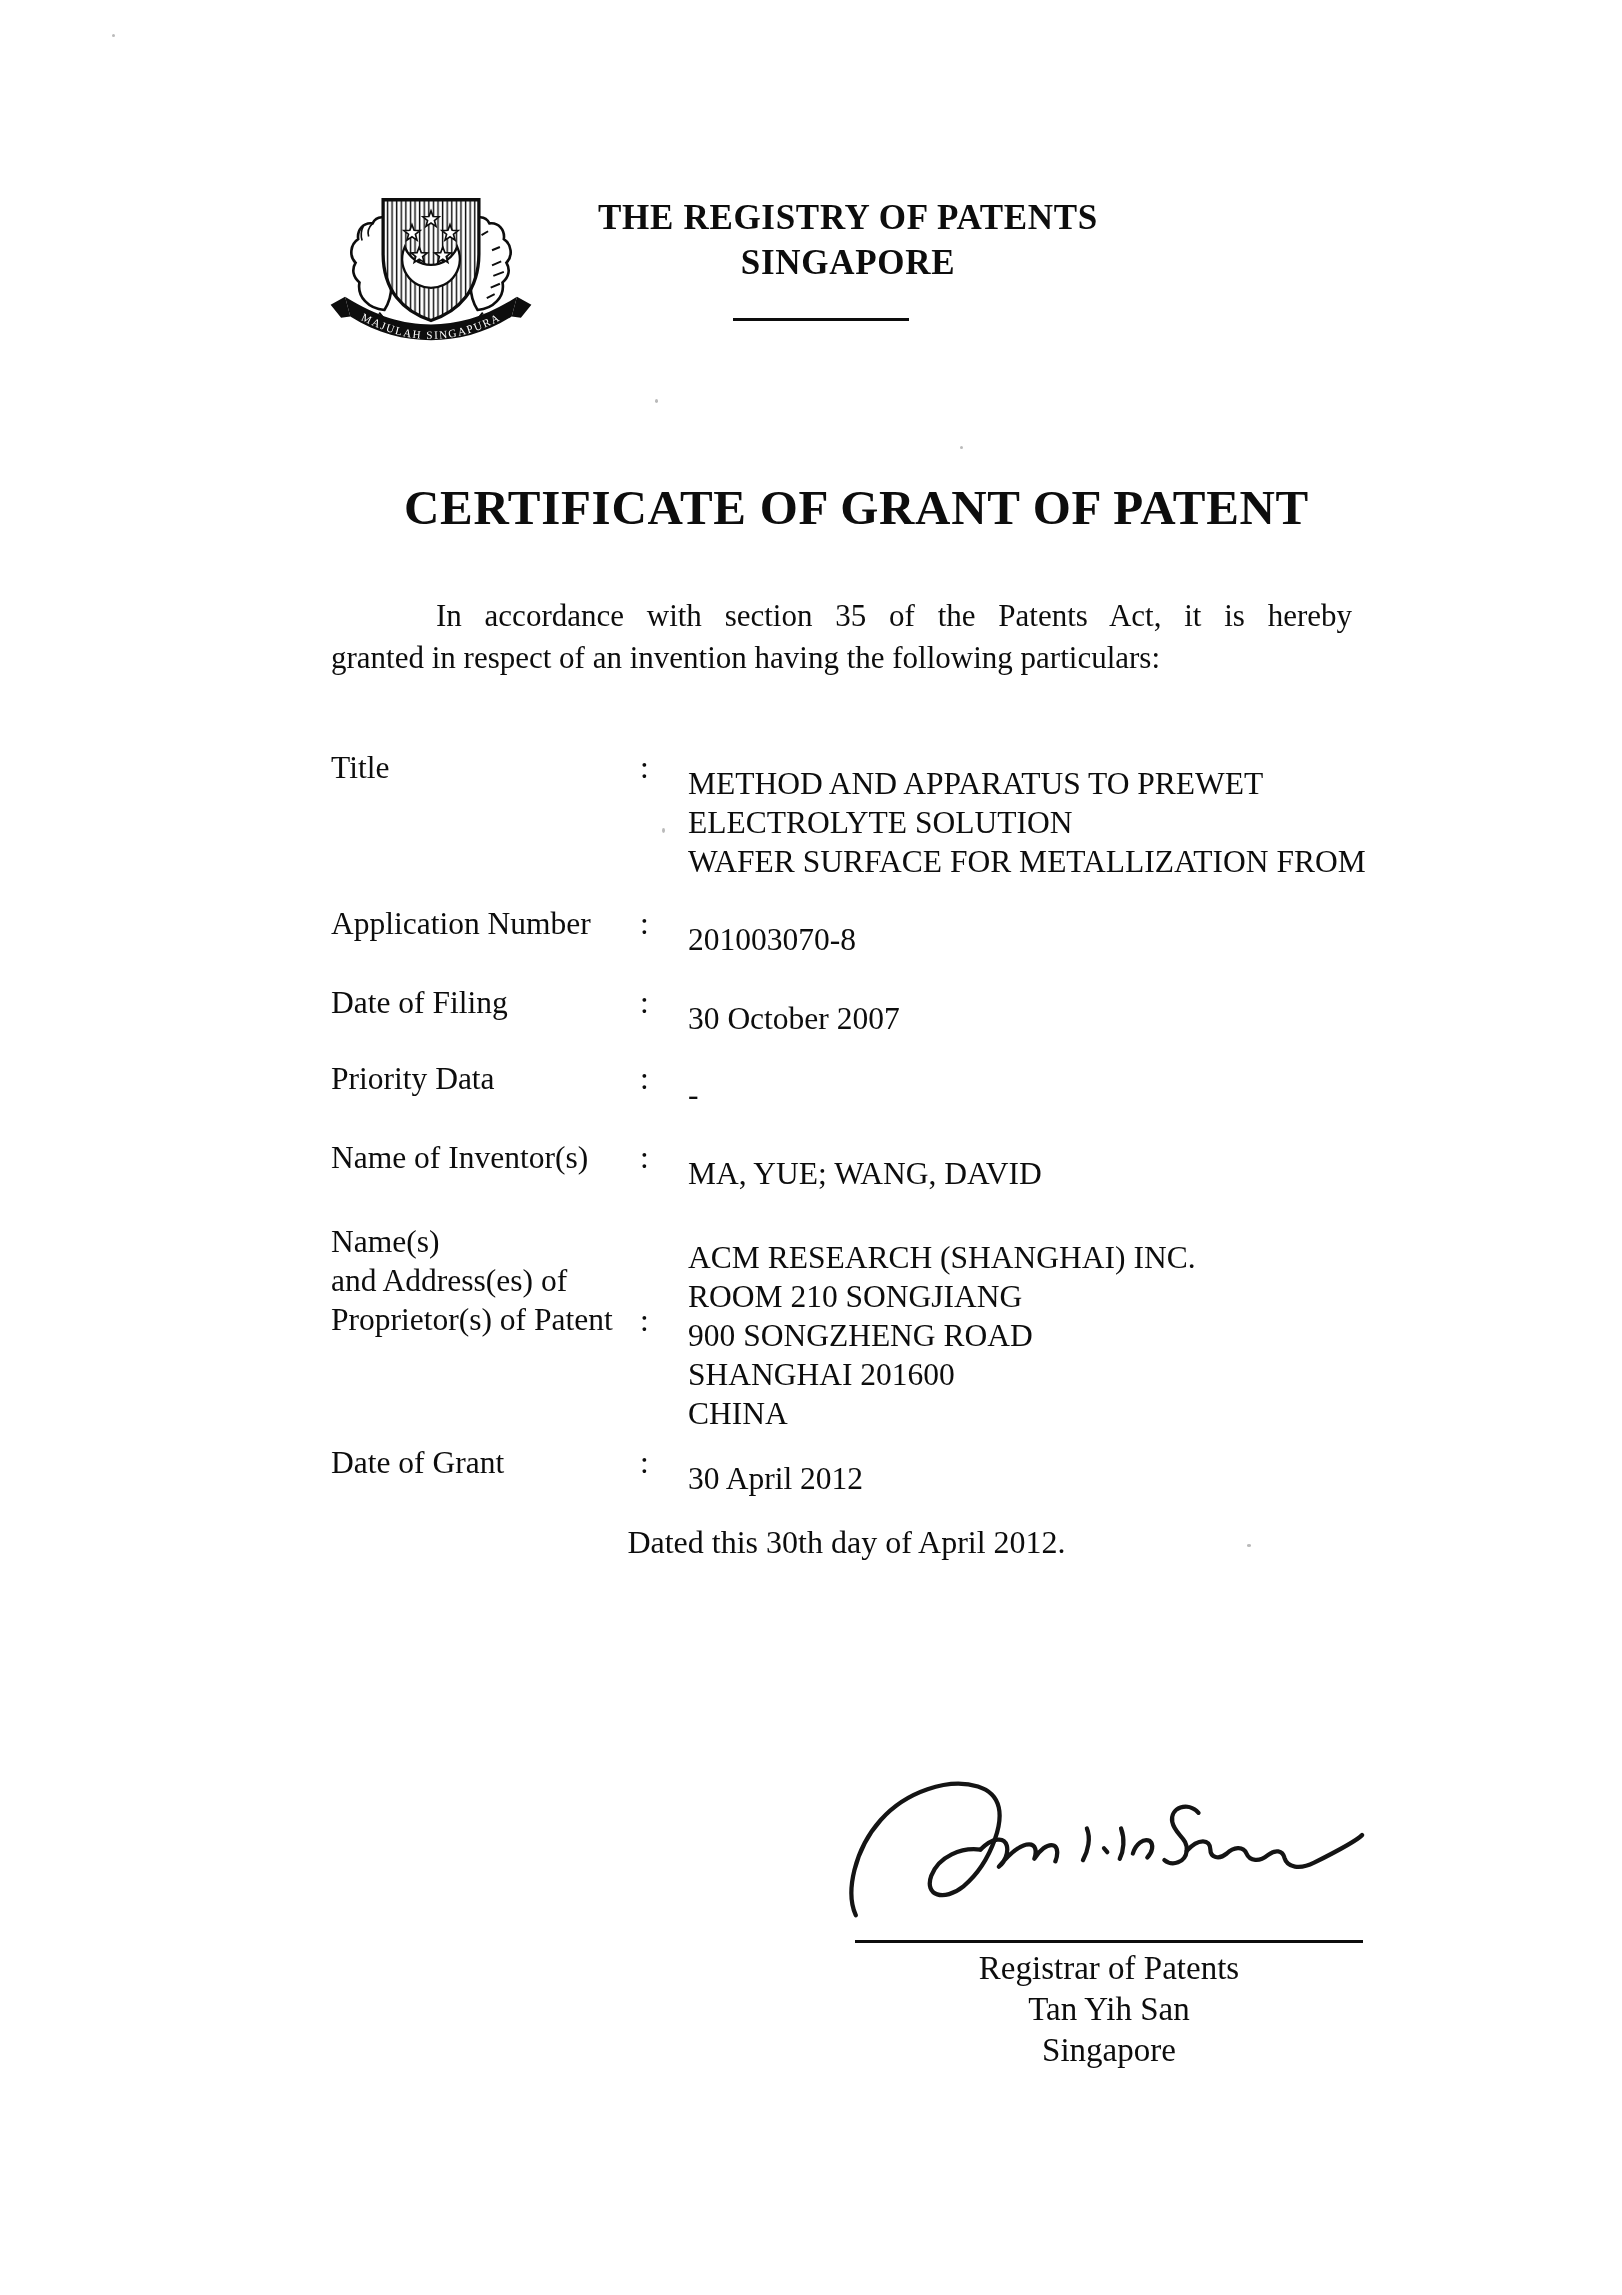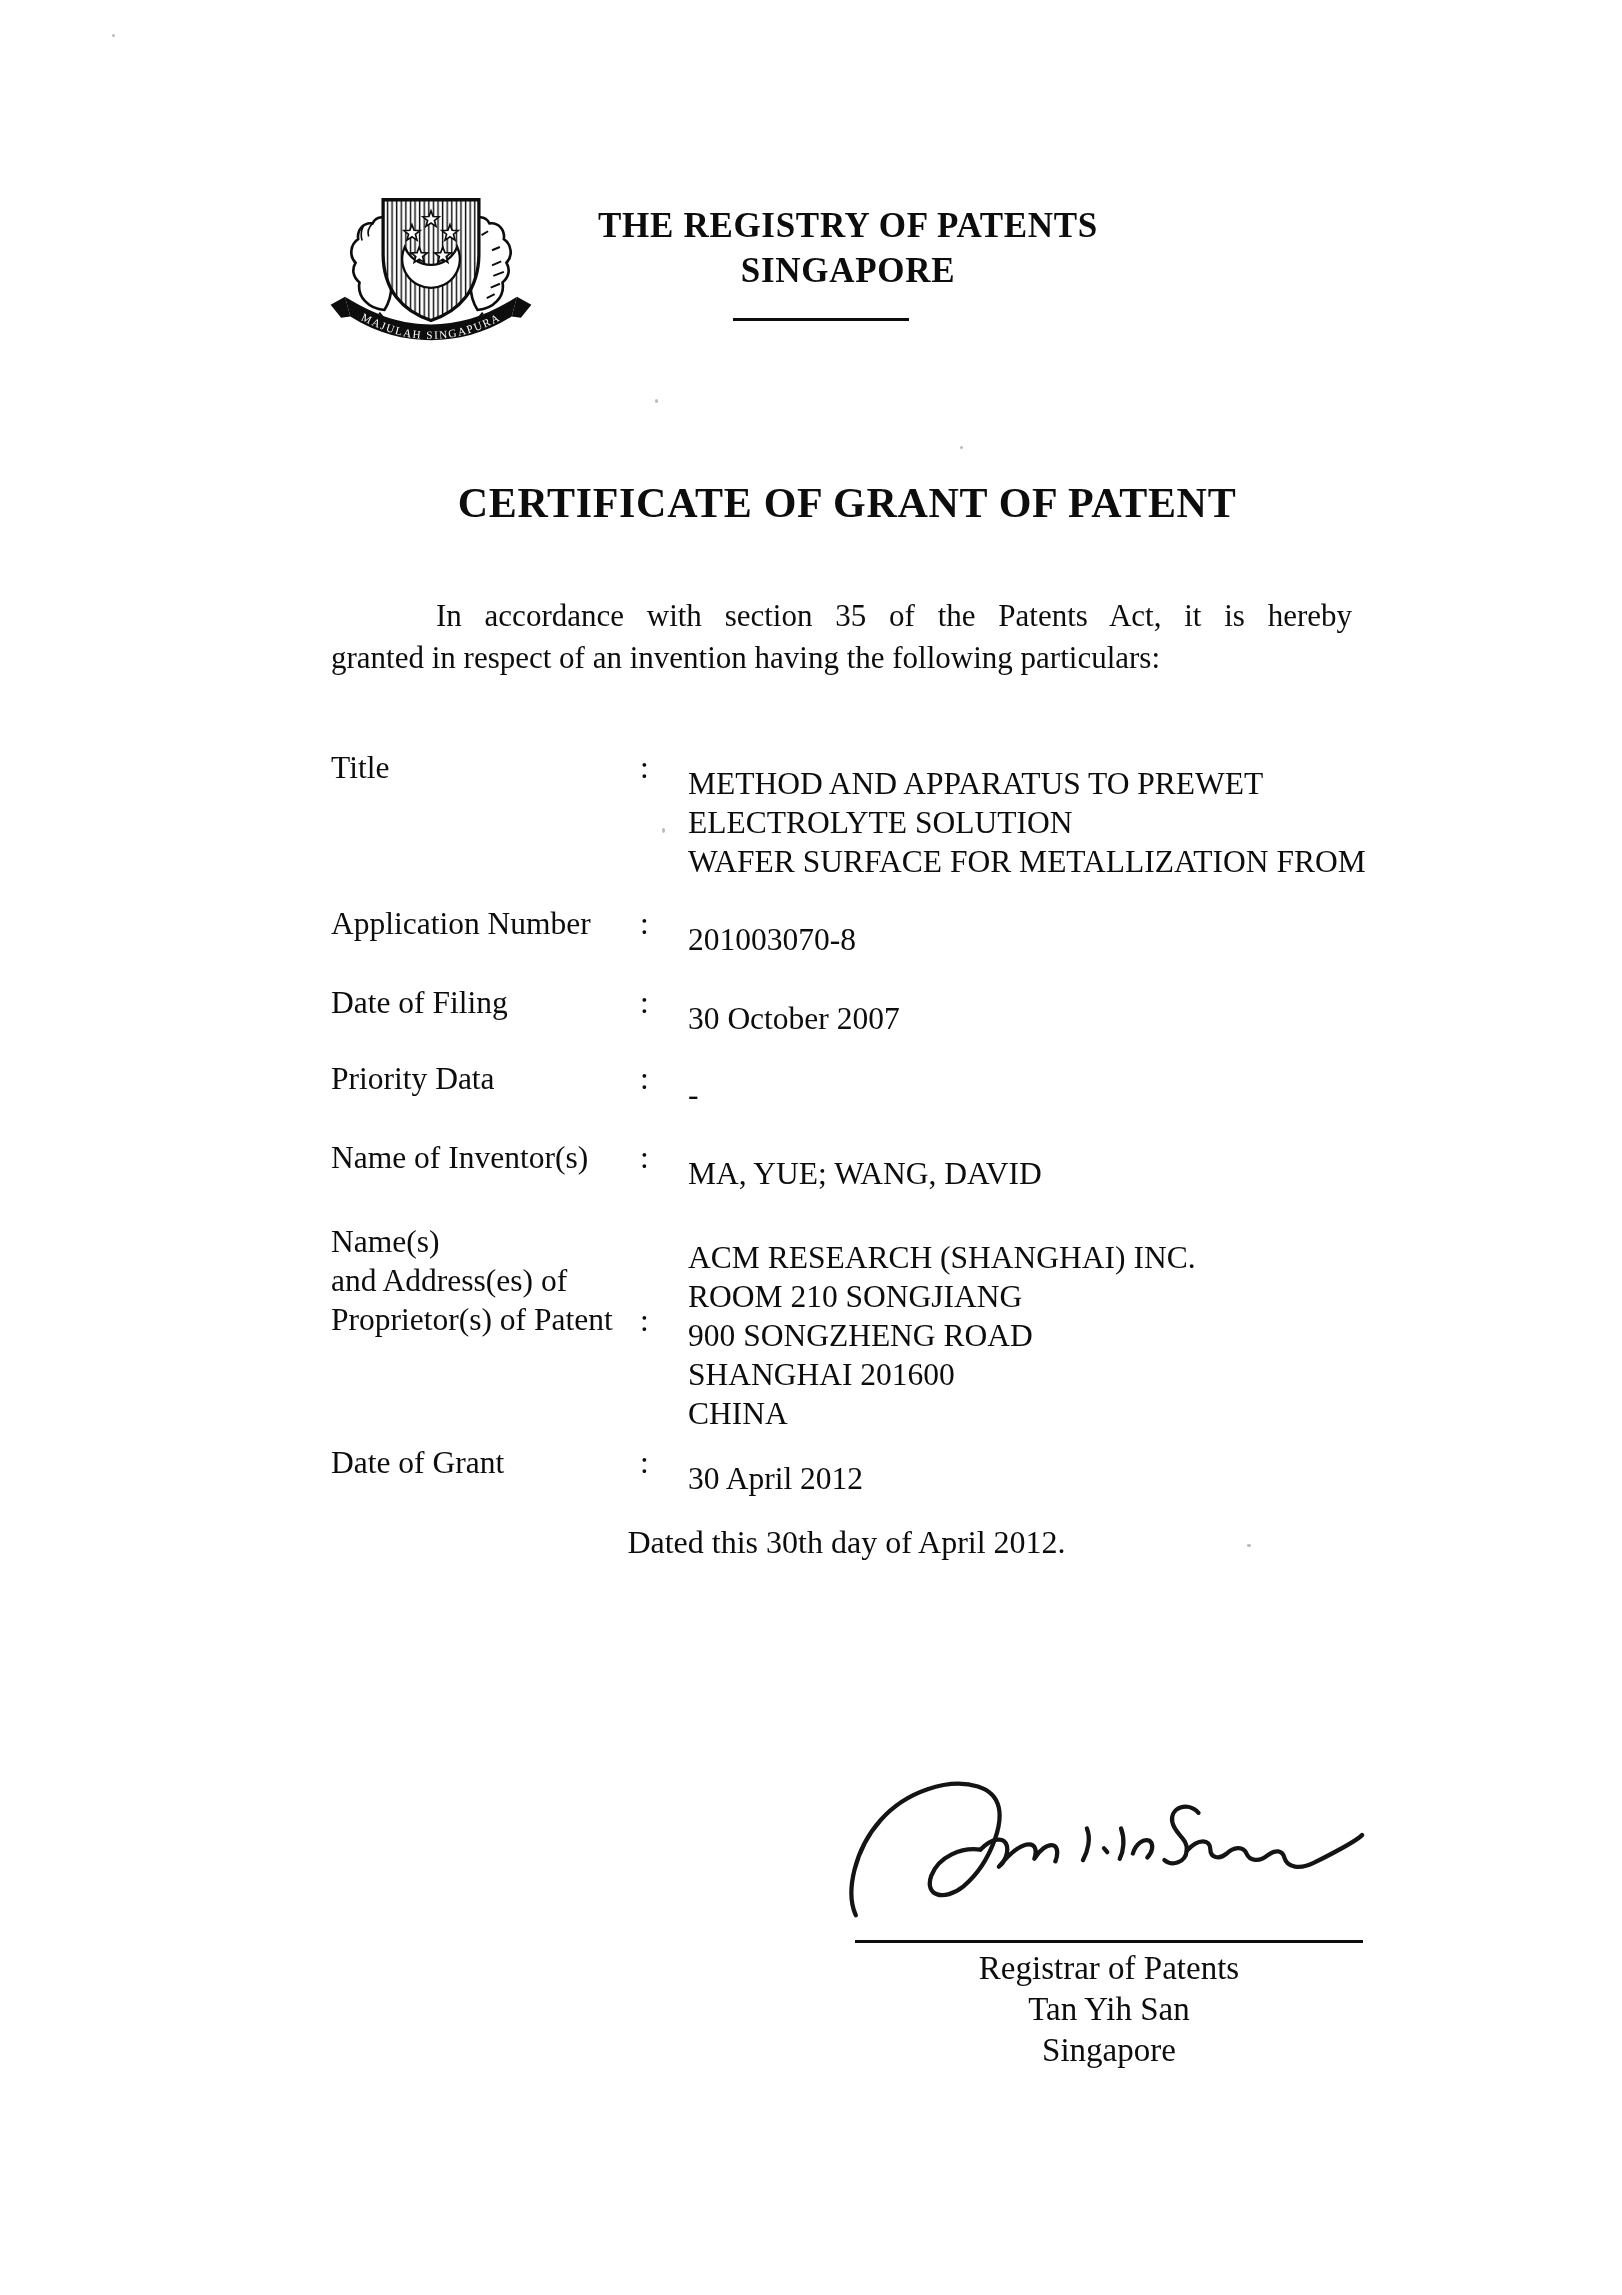--- a/index.html
+++ b/index.html
@@ -16,21 +16,21 @@
     color: #0d0d0d;
     overflow: hidden;
   }
   .abs { position: absolute; }
 
   
   #coat-of-arms {
     left: 316px; top: 163px; width: 230px; height: 187px;
   }
   #registry-block {
-    left: 582px; top: 203px; width: 532px;
+    left: 582px; top: 195px; width: 532px;
     text-align: center;
     font-weight: bold;
     font-size: 35px;
     line-height: 45px;
     letter-spacing: 0.7px;
     white-space: nowrap;
   }
   #header-divider {
     left: 733px; top: 318px; width: 176px; height: 3.3px;
     background: #0d0d0d;
@@ -39,21 +39,21 @@
     left: 582px; top: 356px; width: 532px;
     text-align: center;
     font-size: 34px;
     line-height: 41px;
     white-space: nowrap;
   }
   #certificate-title {
     left: 404px; top: 479px; width: 886px;
     text-align: center;
     font-weight: bold;
-    font-size: 42px;
+    font-size: 49px;
     letter-spacing: 0.7px;
     white-space: nowrap;
   }
 
   
   #intro {
     left: 331px; top: 595px; width: 1021px;
     font-size: 31px;
     line-height: 42px;
   }

